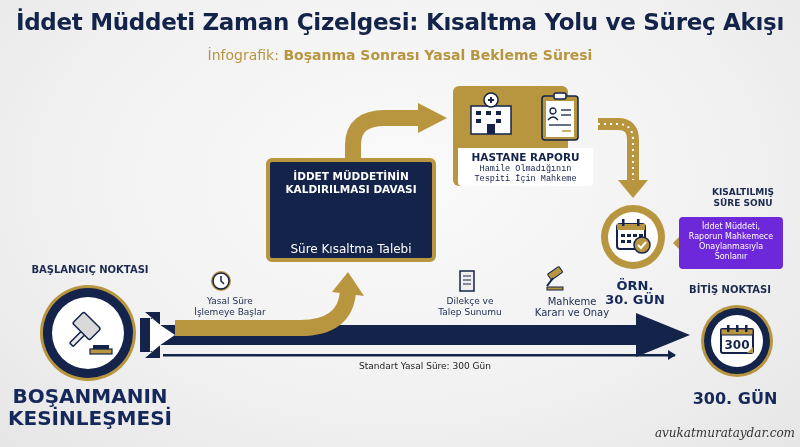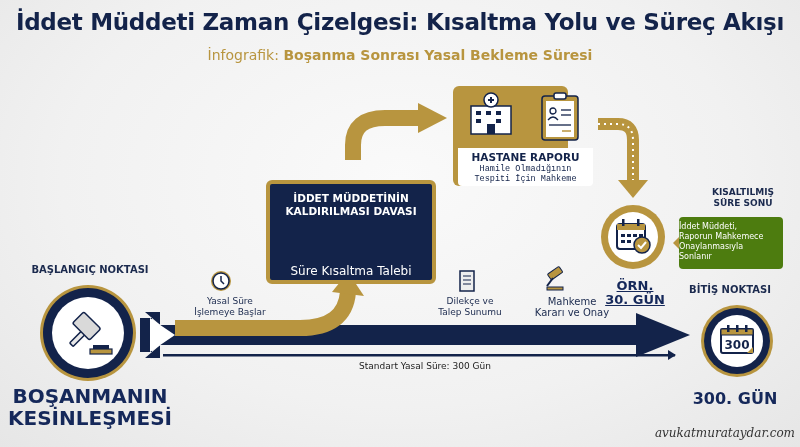--- a/index.html
+++ b/index.html
@@ -28,47 +28,47 @@
 
   .start-label { left: 20px; top: 264px; width: 140px; font-size: 10px; font-weight: bold; text-align: center; color: #1b2a4e; }
   .start-big { left: 5px; top: 385px; width: 170px; font-size: 20px; font-weight: bold; line-height: 22px; text-align: center; color: #15285a; }
 
   .step1 { left: 180px; top: 296px; width: 100px; font-size: 9px; line-height: 11px; }
   .step2 { left: 430px; top: 296px; width: 80px; font-size: 9px; line-height: 11px; }
   .step3 { left: 532px; top: 296px; width: 80px; font-size: 10px; line-height: 11px; }
   .std-label { left: 300px; top: 361px; width: 250px; font-size: 9px; text-align: center; color: #222; }
 
   .case-box {
-    left: 266px; top: 180px; width: 170px; height: 104px;
+    left: 266px; top: 158px; width: 170px; height: 104px;
     background: #13234a; border: 4px solid #b8953f; border-radius: 6px;
   }
   .case-title { position: absolute; left: 0; top: 8px; width: 162px; text-align: center; color: #fff; font-weight: bold; font-size: 10.5px; line-height: 13px; }
   .case-sub { position: absolute; left: 0; top: 80px; width: 162px; text-align: center; color: #fff; font-size: 12px; }
 
   .hosp-box {
     left: 453px; top: 86px; width: 115px; height: 100px;
     background: #b8953f; border-radius: 6px;
   }
   .hosp-white {
     position: absolute; left: 5px; top: 62px; width: 135px; height: 38px;
     background: #fff; border-radius: 0 0 4px 4px;
   }
   .hosp-title { position: absolute; left: 0; top: 3px; width: 135px; text-align: center; font-weight: bold; font-size: 10.5px; color: #13234a; }
   .hosp-sub { position: absolute; left: 0; top: 16px; width: 135px; text-align: center; font-size: 8.5px; line-height: 10px; color: #13234a; font-family: Liberation Mono, monospace; }
 
   .short-label { left: 698px; top: 187px; width: 90px; font-size: 9px; font-weight: bold; text-align: center; line-height: 11px; color: #1b2a4e; }
   .short-box {
-    left: 679px; top: 217px; width: 104px; height: 52px; background: #4d7c0f; border-radius: 4px;
-    color: #fff; font-size: 8px; line-height: 10px; text-align: left; padding-top: 5px;
+    left: 679px; top: 217px; width: 104px; height: 52px; background: #6d28d9; border-radius: 4px;
+    color: #fff; font-size: 8px; line-height: 10px; text-align: center; padding-top: 5px;
   }
   .short-box::before {
     content: ""; position: absolute; left: -6px; top: 20px;
     border-top: 6px solid transparent; border-bottom: 6px solid transparent; border-right: 6px solid #b8953f;
   }
-  .orn-label { left: 590px; top: 279px; width: 90px; font-size: 13px; font-weight: bold; text-align: center; line-height: 14px; color: #15285a; text-decoration: underline; }
+  .orn-label { left: 590px; top: 279px; width: 90px; font-size: 13px; font-weight: bold; text-align: center; line-height: 14px; color: #15285a; }
   .end-label { left: 675px; top: 284px; width: 110px; font-size: 10px; font-weight: bold; text-align: center; color: #1b2a4e; }
   .end-big { left: 680px; top: 389px; width: 110px; font-size: 16px; font-weight: bold; text-align: center; color: #15285a; }
   .footer { left: 650px; top: 426px; width: 145px; font-family: "DejaVu Serif", serif; font-style: italic; font-size: 12px; text-align: right; color: #333; }
 </style>
 </head>
 <body>
 
 <div class="abs title">İddet Müddeti Zaman Çizelgesi: Kısaltma Yolu ve Süreç Akışı</div>
 <div class="abs subtitle">
   <span class="sub-pre">İnfografik:</span>

